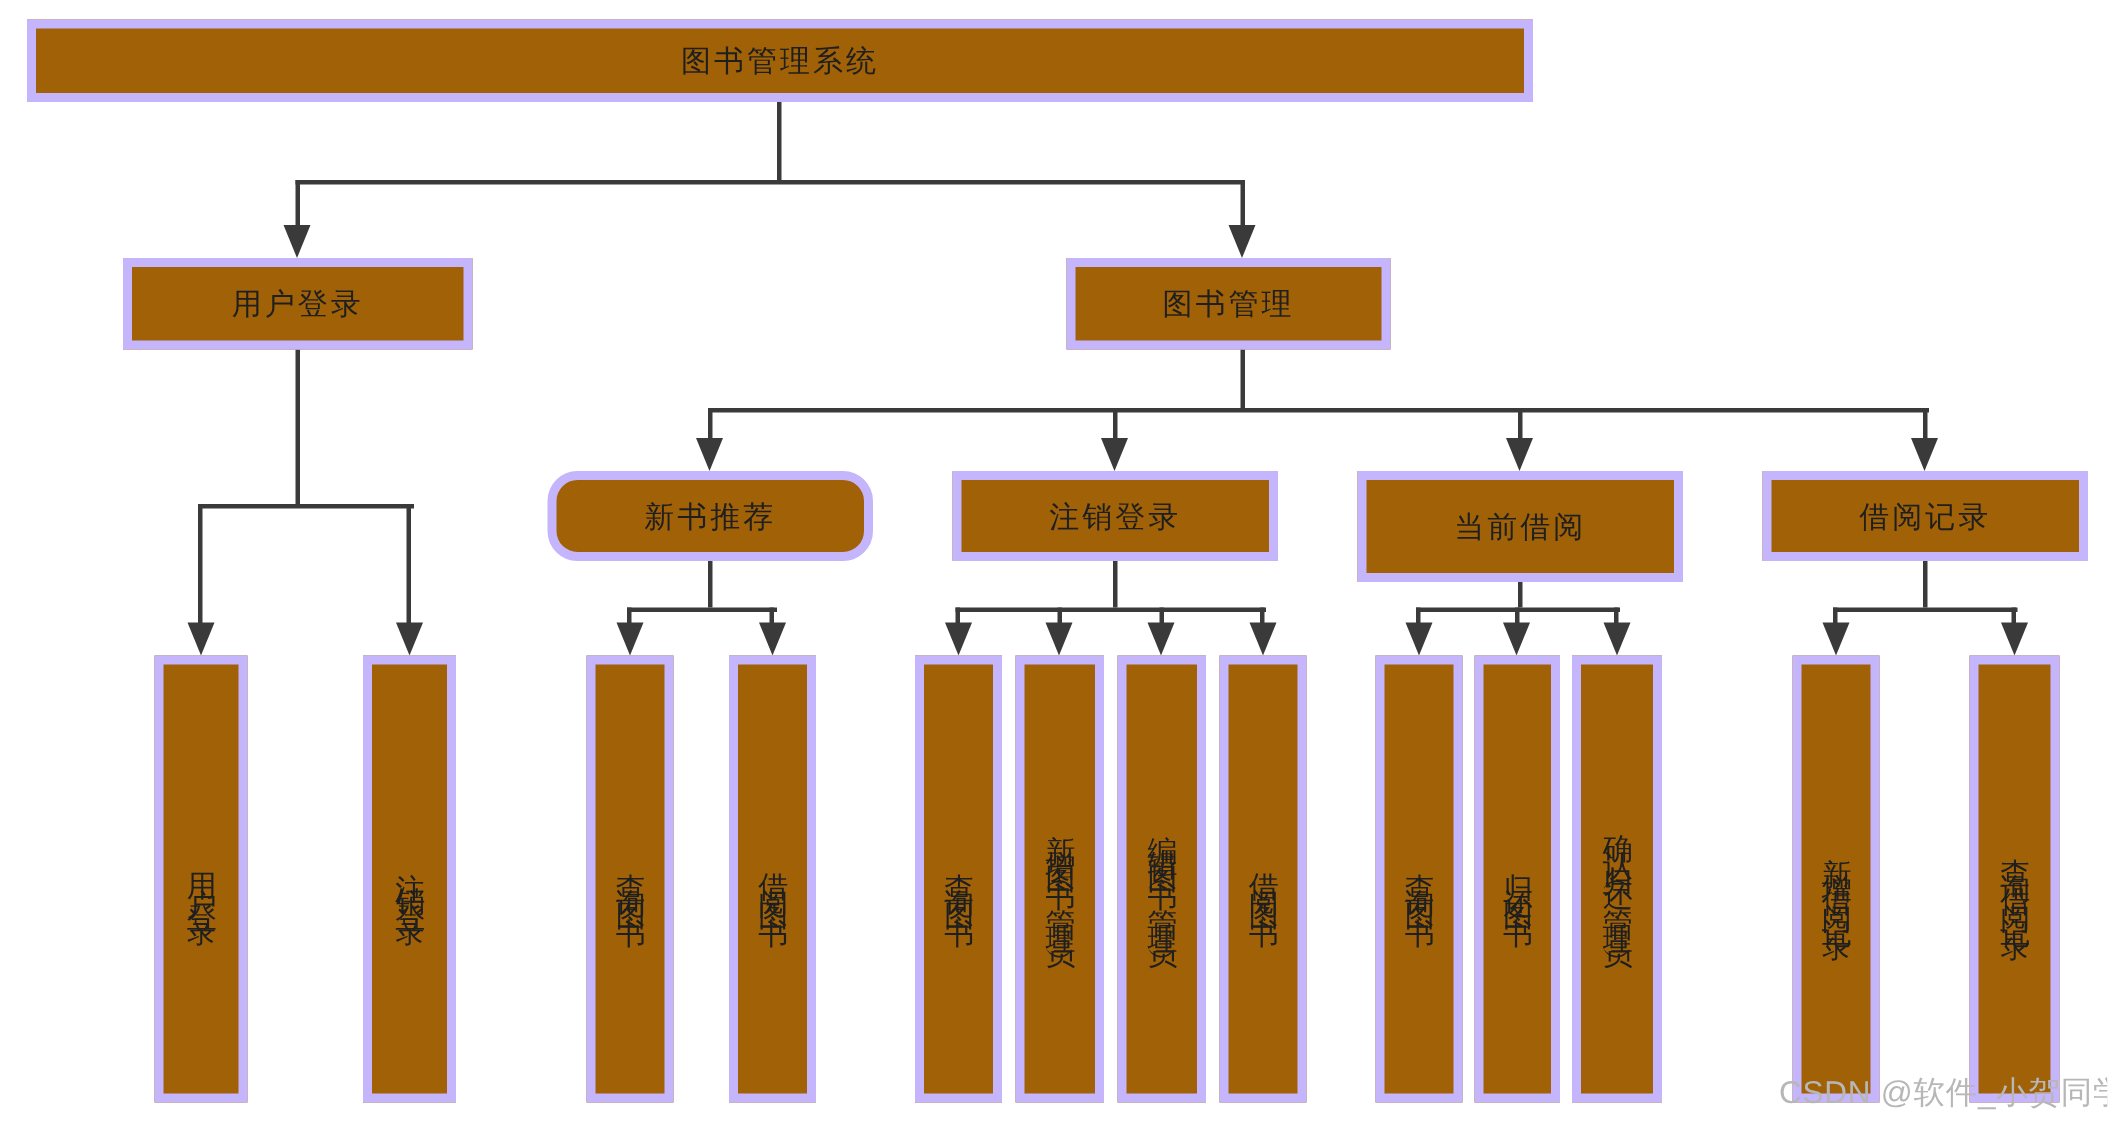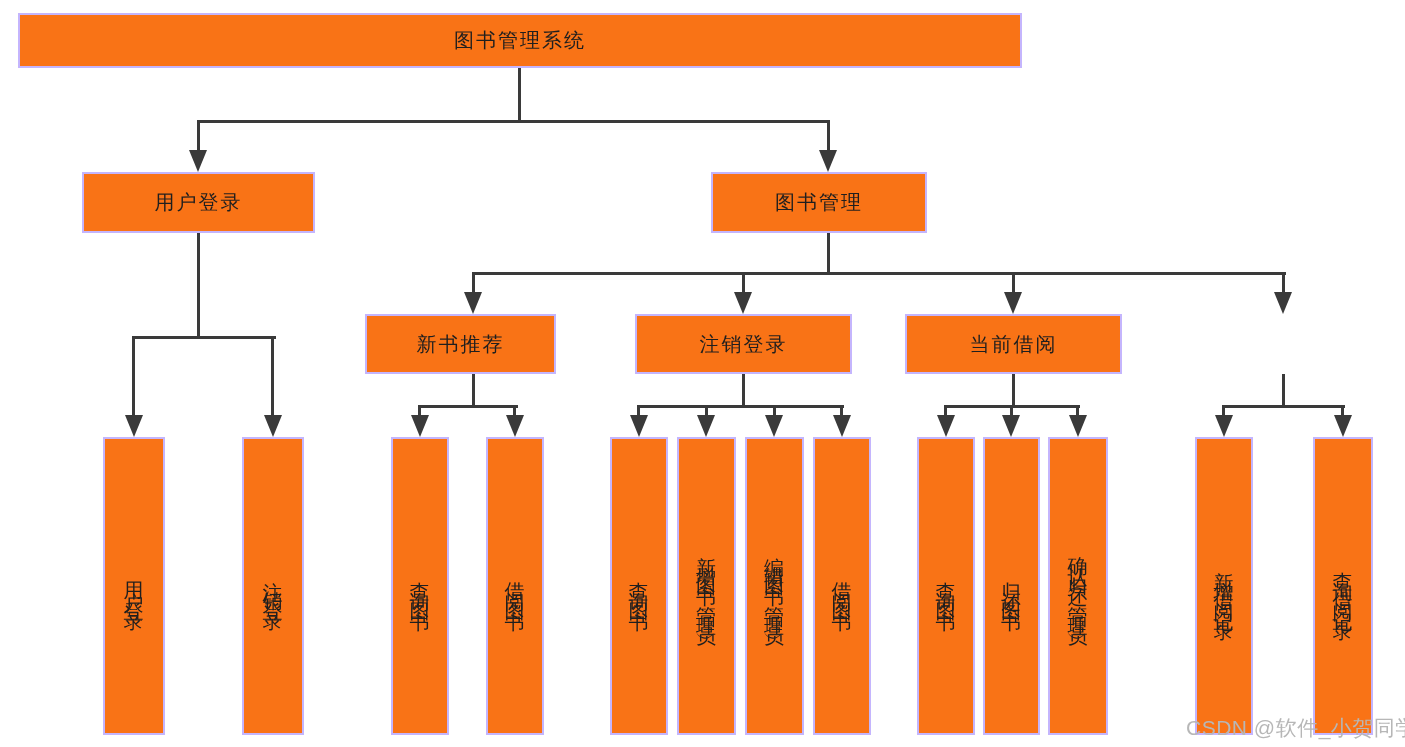--- a/index.html
+++ b/index.html
@@ -12,22 +12,22 @@
     width: 1405px;
     height: 747px;
     background: #ffffff;
     overflow: hidden;
     font-family: "Liberation Sans", "DejaVu Sans", sans-serif;
     color: #1f1f1f;
   }
   
   .node {
     position: absolute;
-    background: #f97316;
-    border: 2px solid #c4b5fd;
+    background: #a16207;
+    border: 6px solid #c4b5fd;
     box-sizing: border-box;
     display: flex;
     align-items: center;
     justify-content: center;
     font-size: 20px;
     letter-spacing: 2px;
     color: #1f1f1f;
     z-index: 2;
   }
   .node.vert {
@@ -100,23 +100,24 @@
   <div class="hl" style="left:472px; top:272px; width:814px;"></div>
   <div class="vl" style="left:472px; top:272px; height:22px;"></div>
   <div class="ah" style="left:464px; top:292px;"></div>
   <div class="vl" style="left:742px; top:272px; height:22px;"></div>
   <div class="ah" style="left:734px; top:292px;"></div>
   <div class="vl" style="left:1012px; top:272px; height:22px;"></div>
   <div class="ah" style="left:1004px; top:292px;"></div>
   <div class="vl" style="left:1282px; top:272px; height:22px;"></div>
   <div class="ah" style="left:1274px; top:292px;"></div>
 
-  <div class="node" style="left:365px; top:314px; width:191px; height:60px;">新书推荐</div>
+  <div class="node" style="left:365px; top:314px; width:217px; height:60px;border-radius:20px;">新书推荐</div>
   <div class="node" style="left:635px; top:314px; width:217px; height:60px;">注销登录</div>
-  <div class="node" style="left:905px; top:314px; width:217px; height:60px;">当前借阅</div>
+  <div class="node" style="left:905px; top:314px; width:217px; height:74px;">当前借阅</div>
+  <div class="node" style="left:1175px; top:314px; width:217px; height:60px;">借阅记录</div>
 
   <div class="vl" style="left:472px; top:374px; height:31px;"></div>
   <div class="hl" style="left:418px; top:405px; width:100px;"></div>
   <div class="vl" style="left:418px; top:405px; height:12px;"></div>
   <div class="ah" style="left:411px; top:415px;"></div>
   <div class="vl" style="left:513px; top:405px; height:12px;"></div>
   <div class="ah" style="left:506px; top:415px;"></div>
 
   <div class="vl" style="left:742px; top:374px; height:31px;"></div>
   <div class="hl" style="left:637px; top:405px; width:207px;"></div>

